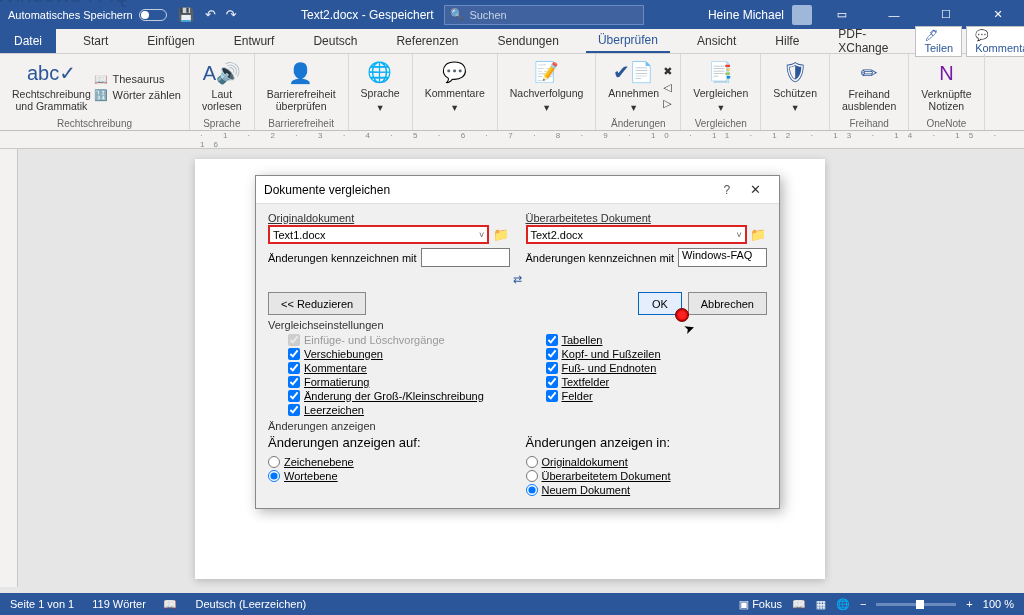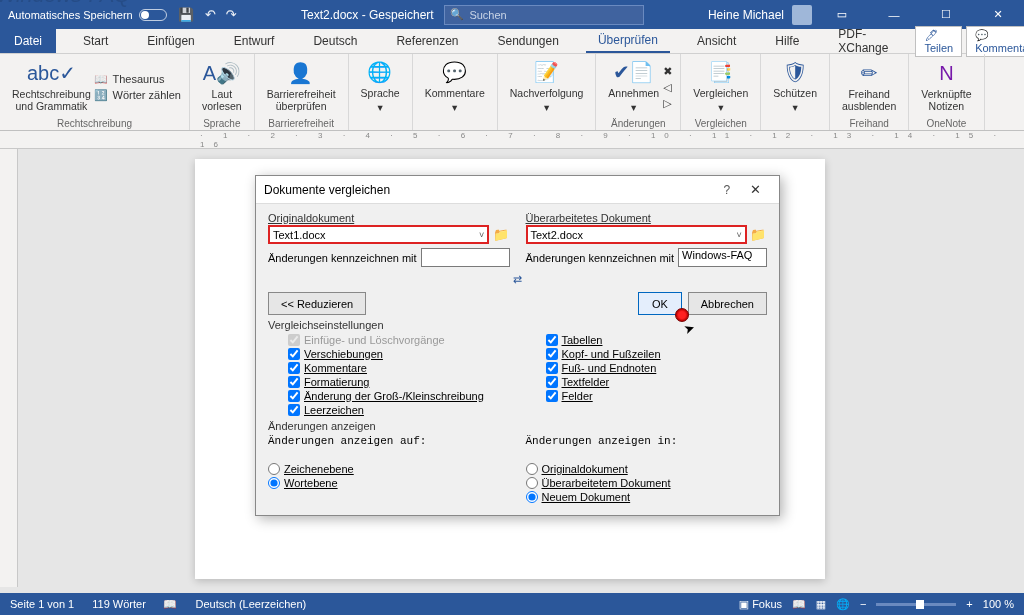--- a/index.html
+++ b/index.html
@@ -74,21 +74,21 @@
   .cursor-arrow { position:absolute; right:-14px; bottom:-22px; font-size:13px; color:#000; transform: rotate(-20deg);}
   .section-hdr { font-size: 11px; color: #333; margin: 4px 0 3px; }
   .settings-cols { display: flex; gap: 16px; }
   .chk-col { flex: 1; display: flex; flex-direction: column; gap: 2px; }
   .chk { display: flex; align-items: center; gap: 4px; font-size: 11px; padding-left: 20px; }
   .chk input { width: 12px; height: 12px; }
   .chk.disabled { color: #999; }
   .chk u { text-decoration: underline; }
   .radio-cols { display: flex; gap: 16px; margin-top: 3px; }
   .rad-col { flex: 1; }
-  .rad-lbl { font-size: 11px; margin-bottom: 16px; font-family: Liberation Mono, monospace; }
+  .rad-lbl { font-size: 13px; margin-bottom: 6px; }
   .rad { display: flex; align-items: center; gap: 4px; font-size: 11px; margin-bottom: 2px; }
   .rad input { width: 12px; height: 12px; }
   
   
   .statusbar { position: absolute; bottom: 0; left: 0; right: 0; height: 22px; background: #2b579a; color: #fff; display: flex; align-items: center; font-size: 11px; padding: 0 10px; gap: 18px; }
   .statusbar .spacer { flex: 1; }
   .status-icons { display: flex; gap: 10px; align-items: center; }
   .zoom-slider { width: 80px; height: 3px; background: #6a8ac0; position: relative; }
   .zoom-slider::after { content:""; position:absolute; left:50%; top:-3px; width:8px; height:9px; background:#fff; }
 </style>

